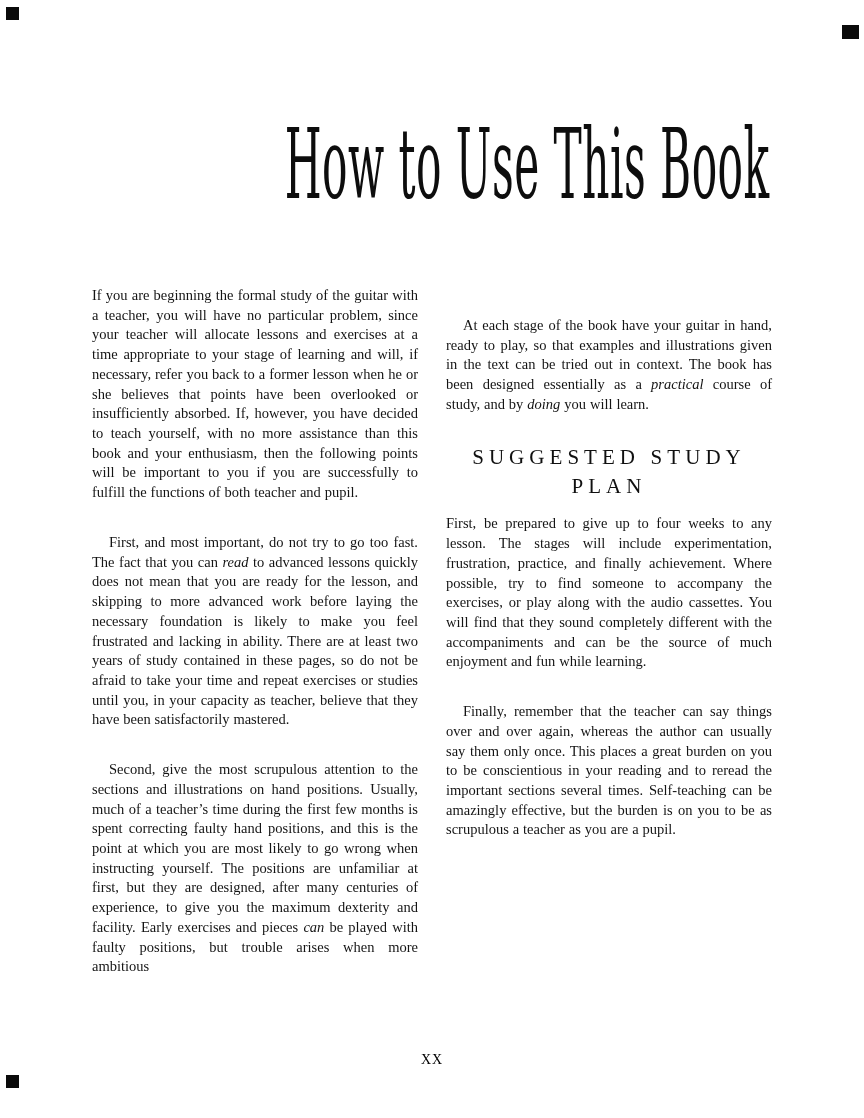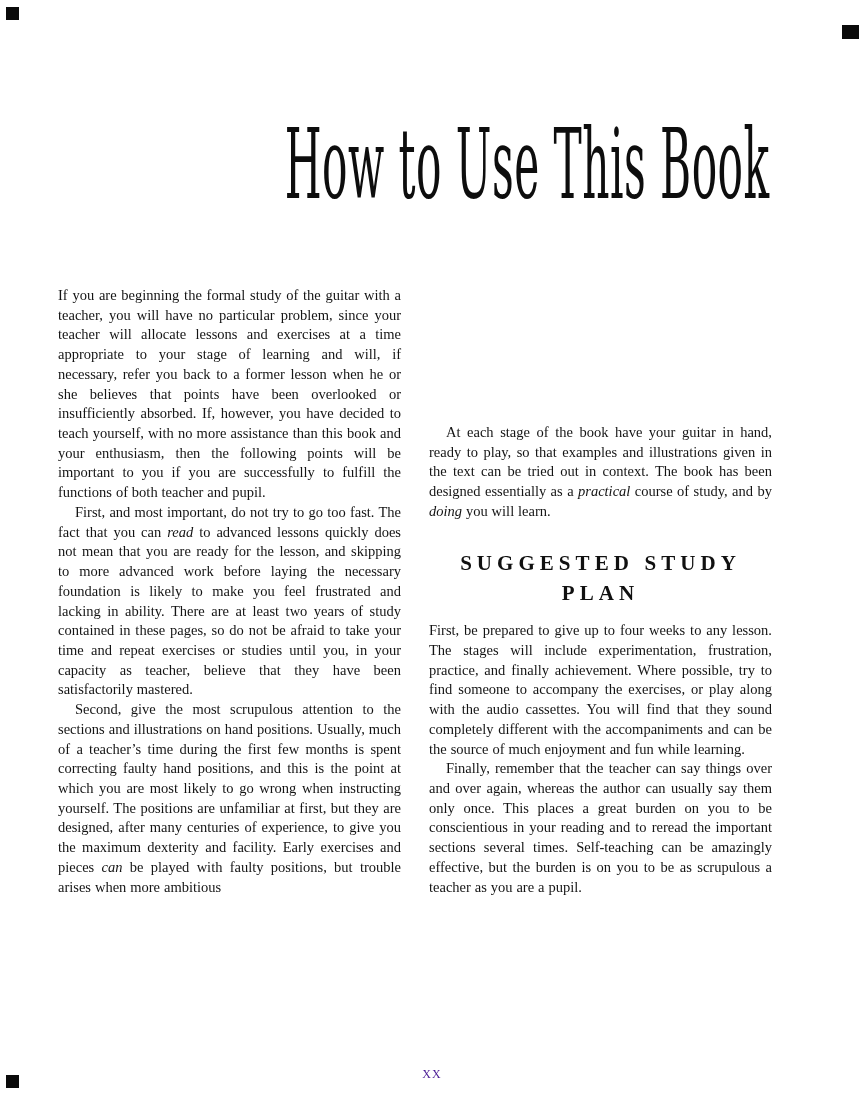--- a/index.html
+++ b/index.html
@@ -44,56 +44,55 @@
     letter-spacing: 1px;
     white-space: nowrap;
     transform: scale(0.46, 1.06);
     transform-origin: center top;
     color: #0d0d0d;
   }
 
   .columns {
     display: flex;
     gap: 28px;
-    padding: 66px 92px 0 58px;
+    padding: 66px 92px 0 92px;
     text-align: justify;
     font-size: 14.5px;
     line-height: 1.36;
     hyphens: auto;
     -webkit-hyphens: auto;
     word-spacing: 0.02em;
-    align-items: flex-end;
   }
   .col { flex: 1 1 0; min-width: 0; }
 
   p.para { margin: 0; }
-  p.para.indent { text-indent: 17px; }
+  p.para.indent { text-indent: 17px; margin-top: 30px; }
   p.para em { font-style: italic; }
 
   h2.section-heading {
     font-size: 21px;
-    font-weight: bold;
+    font-weight: normal;
     letter-spacing: 0.24em;
     text-align: center;
     line-height: 1.4;
     margin: 28px 2px 13px 2px;
     hyphens: none;
     -webkit-hyphens: none;
     color: #101010;
   }
 
   .folio {
     position: absolute;
     left: 0;
     right: 0;
-    bottom: 36px;
+    bottom: 50px;
     text-align: center;
-    font-size: 12px;
+    font-size: 14px;
     letter-spacing: 1px;
-    color: #4c1d95;
+    color: #000000;
   }
 </style>
 </head>
 <body>
 
 <div class="page">
 
   <div class="corner corner-tl"></div>
   <div class="corner corner-tr"></div>
   <div class="corner corner-bl"></div>

